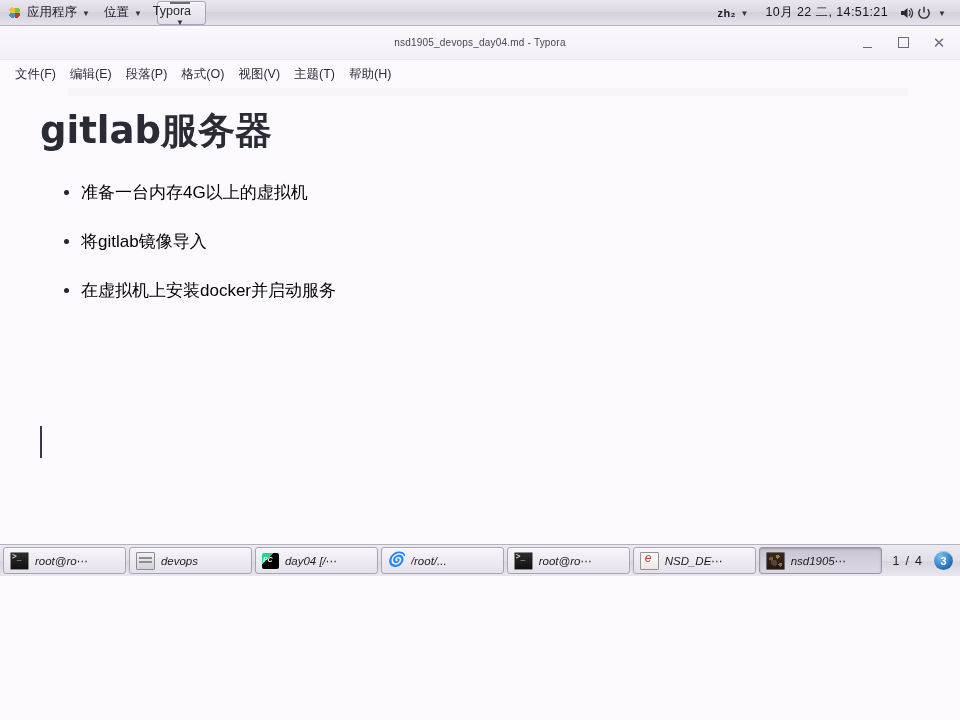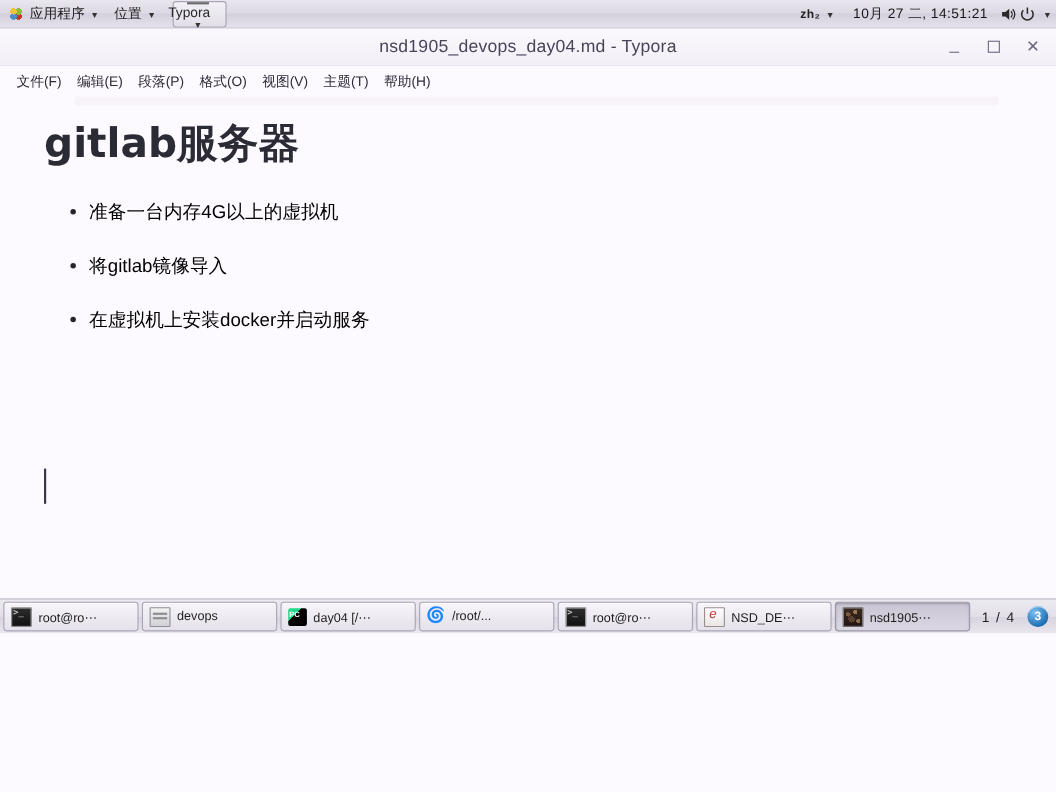--- a/index.html
+++ b/index.html
@@ -88,21 +88,21 @@
     font-size: 12.5px;
     color: #2a2a2a;
     position: relative;
     left: -8px;
   }
   #panel-right {
     margin-left: auto;
     display: flex;
     align-items: center;
     gap: 2px;
-    padding-right: 0;
+    padding-right: 10px;
   }
   #kbd-layout {
     font-size: 11px;
     font-weight: bold;
     letter-spacing: 0.3px;
     color: #222;
   }
   #panel-clock {
     font-size: 12.5px;
     color: #161616;
@@ -123,21 +123,21 @@
   #title-bar {
     position: relative;
     height: 33px;
     background: linear-gradient(to bottom, #fbf8fd, #f3eff7);
     border-bottom: 1px solid #eae4f0;
     display: flex;
     align-items: center;
     justify-content: center;
   }
   #window-title {
-    font-size: 16px;
+    font-size: 10px;
     color: #4a4458;
     letter-spacing: 0.2px;
   }
   #win-controls {
     position: absolute;
     right: 8px;
     top: 0;
     height: 33px;
     display: flex;
     align-items: center;
@@ -299,20 +299,21 @@
     max-width: 112px;
     padding: 0 6px;
     border: 1px solid #a9a4b5;
     border-radius: 3px;
     background: linear-gradient(to bottom, #f7f5fa, #e4e1ea);
     box-shadow: inset 0 1px 0 rgba(255,255,255,0.75);
     font-size: 11.5px;
     color: #1d1d1d;
     white-space: nowrap;
     overflow: hidden;
+    font-style: italic;
   }
   .task-btn.active {
     background: linear-gradient(to bottom, #c9c5d2, #dbd7e3);
     box-shadow: inset 0 1px 2px rgba(0,0,0,0.22);
     border-color: #9a95a7;
   }
   .task-label { overflow: hidden; text-overflow: clip; }
   .tico { width: 17px; height: 16px; flex: 0 0 17px; border-radius: 1px; }
   .tico-term {
     background: linear-gradient(to bottom, #2d2d2d, #111);
@@ -428,21 +429,21 @@
       <span class="win-thumb"></span>
       <span id="panel-win-label">Typora</span>
       <span class="panel-arrow">▼</span>
     </div>
 
     <div id="panel-right">
       <div class="panel-item">
         <span id="kbd-layout">zh₂</span>
         <span class="panel-arrow">▼</span>
       </div>
-      <div id="panel-clock">10月 27 二, 14:51:21</div>
+      <div id="panel-clock">10月 22 二, 14:51:21</div>
       <span class="panel-icon">
         <svg viewBox="0 0 16 16" width="16" height="16">
           <path d="M3 6 L6 6 L9.5 3 L9.5 13 L6 10 L3 10 Z" fill="#2a2a2a"></path>
           <path d="M11 5.2 A4 4 0 0 1 11 10.8" stroke="#2a2a2a" stroke-width="1.2" fill="none"></path>
           <path d="M12.6 3.4 A6.4 6.4 0 0 1 12.6 12.6" stroke="#2a2a2a" stroke-width="1.2" fill="none"></path>
         </svg>
       </span>
       <span class="panel-icon">
         <svg viewBox="0 0 16 16" width="16" height="16">
           <path d="M4.3 4.3 A5.2 5.2 0 1 0 11.7 4.3" stroke="#2a2a2a" stroke-width="1.4" fill="none"></path>

